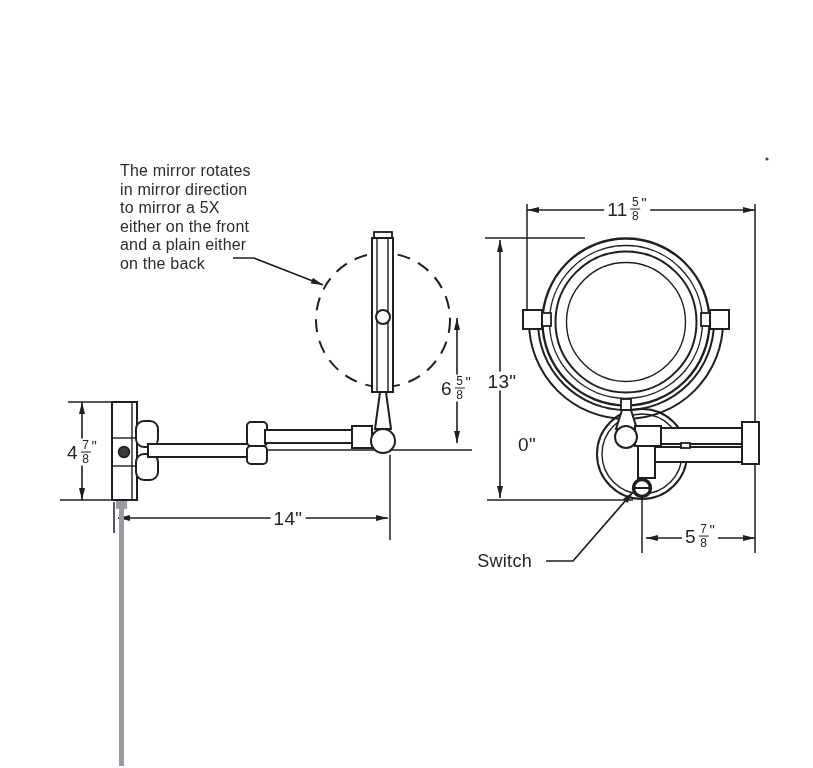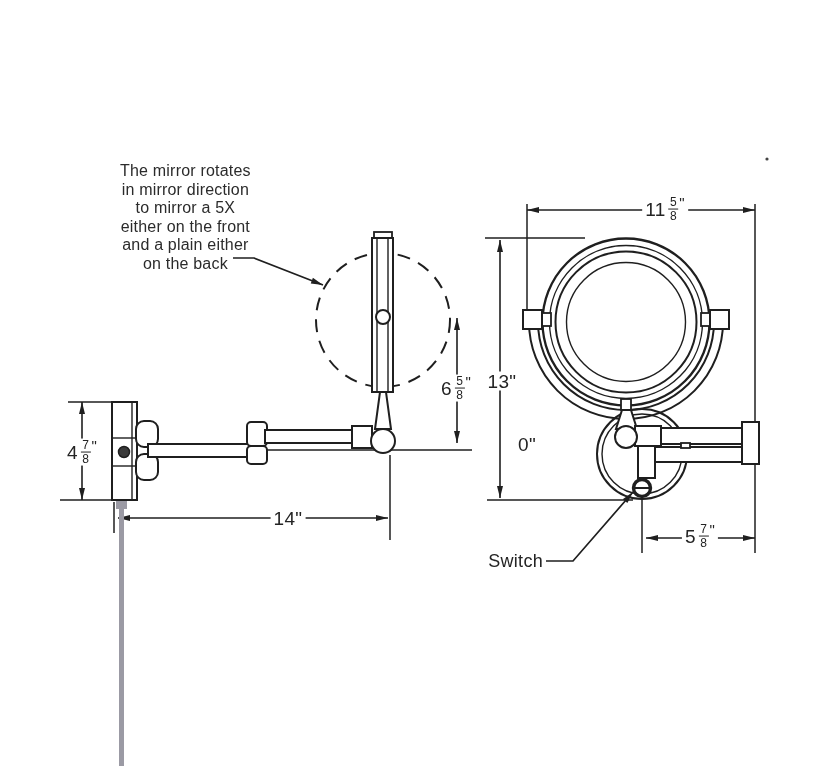--- a/index.html
+++ b/index.html
@@ -1,17 +1,17 @@
 <!DOCTYPE html>
 <html><head>
 <meta charset="utf-8">
 <style>
   html,body{margin:0;padding:0;background:#fff;}
   #stage{position:relative;width:813px;height:768px;background:#ffffff;overflow:hidden;
-         font-family:"Liberation Sans", sans-serif;color:#242424;text-align:center;}
+         font-family:"Liberation Sans", sans-serif;color:#242424;}
   #draw{position:absolute;left:0;top:0;}
   
   .s2{stroke:#1f1f1f;stroke-width:2;fill:none}
   .s22{stroke:#1f1f1f;stroke-width:2.3;fill:none}
   .f2{stroke:#1f1f1f;stroke-width:2;fill:#fff}
   .f18{stroke:#1f1f1f;stroke-width:1.8;fill:#fff}
   .thin{stroke:#1f1f1f;stroke-width:1.4;fill:none}
   .ext{stroke:#1f1f1f;stroke-width:1.5;fill:none}
   .dim{stroke:#1f1f1f;stroke-width:1.6;fill:none}
   .ldr{stroke:#1f1f1f;stroke-width:1.7;fill:none}
@@ -20,21 +20,21 @@
   .dim-label{position:absolute;transform:translate(-50%,-50%);background:#fff;
              font-size:19px;letter-spacing:.3px;padding:0 3px;display:flex;
              align-items:center;white-space:nowrap;line-height:1;}
   .frac{display:inline-flex;flex-direction:column;align-items:center;
         font-size:12px;line-height:1.08;margin-left:3px;letter-spacing:0;}
   .frac .num{border-bottom:1.4px solid #242424;padding:0 1.5px;}
   .unit{transform:translateY(-7px);font-size:15px;margin-left:1px;}
   .annotation{position:absolute;left:120px;top:162px;font-size:16px;
               line-height:18.5px;letter-spacing:.2px;color:#2b2b2b;}
   .annotation span{display:block;}
-  .switch-label{position:absolute;left:545px;top:561px;transform:translate(-100%,-50%);
+  .switch-label{position:absolute;left:534px;top:561px;transform:translate(-100%,-50%);
                 font-size:18px;letter-spacing:.3px;background:#fff;padding:0 2px;}
 </style>
 </head>
 <body>
 
 <div id="stage">
 
   <svg id="draw" width="813" height="768" viewBox="0 0 813 768">
     <defs>
       <marker id="arw" viewBox="0 0 12 7" refX="12" refY="3.5" markerWidth="13" markerHeight="7" markerUnits="userSpaceOnUse" orient="auto-start-reverse">
@@ -135,21 +135,21 @@
 
   <div class="annotation">
     <span>The mirror rotates</span>
     <span>in mirror direction</span>
     <span>to mirror a 5X</span>
     <span>either on the front</span>
     <span>and a plain either</span>
     <span>on the back</span>
   </div>
 
-  <div class="dim-label" style="left:665px;top:209px">
+  <div class="dim-label" style="left:627px;top:209px">
     <span>11</span>
       <span class="frac">
         <span class="num">5</span>
         <span class="den">8</span>
       </span>
       <span class="unit">"</span>
   </div>
 
   <div class="dim-label" style="left:502px;top:381px">13"</div>
 

